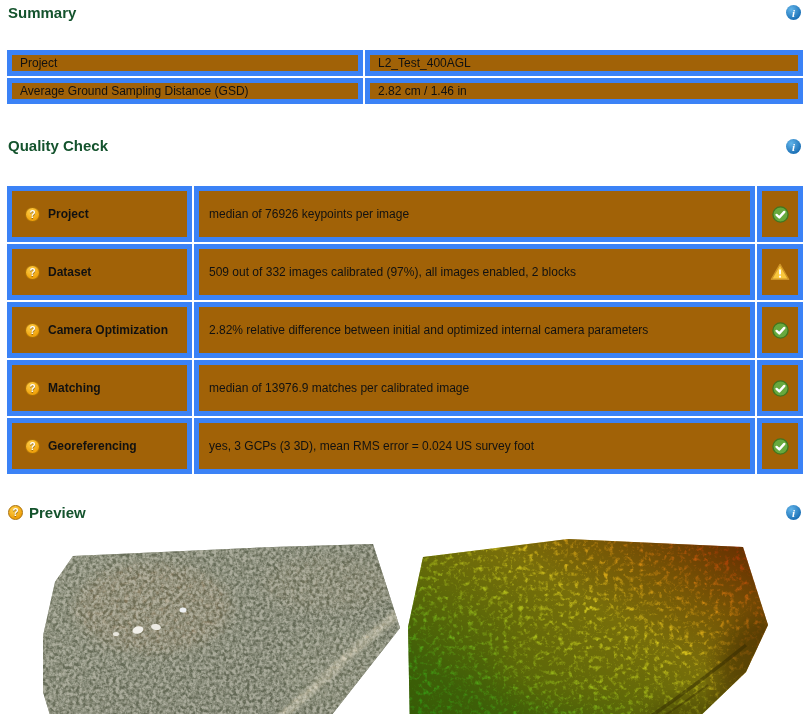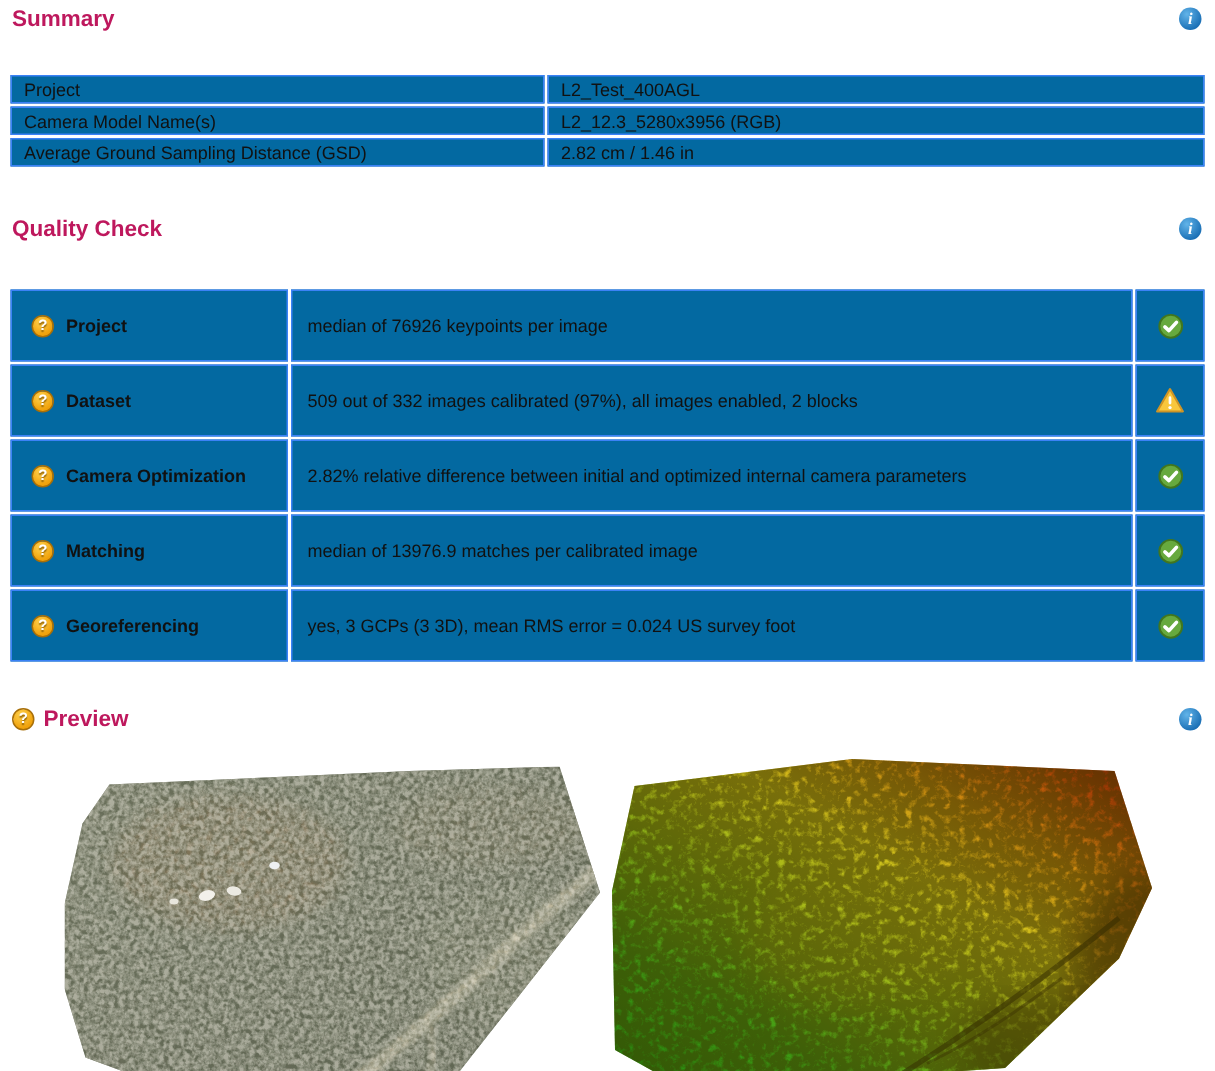--- a/index.html
+++ b/index.html
@@ -11,21 +11,21 @@
     overflow:hidden;
   }
   .page { position:relative; width:810px; height:714px; }
 
   
   .section-header {
     display:flex; justify-content:space-between; align-items:center;
     padding:4px 9px 0 8px;
   }
   .section-header .title-wrap { display:flex; align-items:center; gap:6px; }
-  .section-title { font-size:15px; font-weight:bold; color:#be185d; }
+  .section-title { font-size:15px; font-weight:bold; color:#14532d; }
 
   .info-icon {
     width:15px; height:15px; border-radius:50%;
     background:radial-gradient(circle at 35% 30%, #62b4e9, #1a6fb5 75%);
     color:#fff; display:flex; align-items:center; justify-content:center;
     font:italic bold 11px "Liberation Serif", serif;
     flex:0 0 auto; cursor:pointer;
   }
   .help-icon {
     width:15px; height:15px; border-radius:50%;
@@ -33,39 +33,39 @@
     border:1px solid #a86f08;
     color:#fff; display:flex; align-items:center; justify-content:center;
     font-size:10px; font-weight:bold;
     text-shadow:0 1px 1px #8a5a00;
     flex:0 0 auto; cursor:pointer;
   }
 
   
   table { border-collapse:separate; border-spacing:2px; width:800px; margin:0 5px; table-layout:fixed; }
   td {
-    background:#0369a1; border:1px solid #3b82f6;
+    background:#a16207; border:5px solid #3b82f6;
     font-size:12px; color:#111; vertical-align:middle;
   }
 
   .summary-table { margin-top:27px; }
   .summary-table td { height:19px; padding:1px 8px; }
   .summary-table td.lbl { width:356px; }
 
   .quality-table { margin-top:30px; }
   .quality-table td { height:33px; }
   .quality-table td.qlbl { width:185px; padding:0 6px 0 13px; font-weight:bold; }
   .qlbl-inner { display:flex; align-items:center; gap:8px; }
   .quality-table td.qdesc { padding:16px 10px; }
   .quality-table td.qstatus { width:46px; text-align:center; padding:0; }
   .qstatus .check-icon, .qstatus .warning-icon { display:none; vertical-align:middle; }
   .qstatus.status-ok .check-icon { display:inline-block; }
   .qstatus.status-warning .warning-icon { display:inline-block; }
 
-  .quality-header { margin-top:27px; }
+  .quality-header { margin-top:27px;align-items:flex-end; }
   .preview-header { margin-top:24px; }
 
   
   .preview-row {
     display:flex; align-items:flex-start;
     margin:16px 0 0 43px; gap:8px;
   }
   .preview-row svg { display:block; }
   .ortho-svg { margin-top:7px; }
 </style>
@@ -79,24 +79,20 @@
       <span class="section-title">Summary</span>
     </div>
     <span class="info-icon">i</span>
   </div>
 
   <table class="summary-table">
     <tbody>
       <tr>
         <td class="lbl">Project</td>
         <td>L2_Test_400AGL</td>
-      </tr>
-      <tr>
-        <td class="lbl">Camera Model Name(s)</td>
-        <td>L2_12.3_5280x3956 (RGB)</td>
       </tr>
       <tr>
         <td class="lbl">Average Ground Sampling Distance (GSD)</td>
         <td>2.82 cm / 1.46 in</td>
       </tr>
     </tbody>
   </table>
 
   <div class="section-header quality-header">
     <div class="title-wrap">

